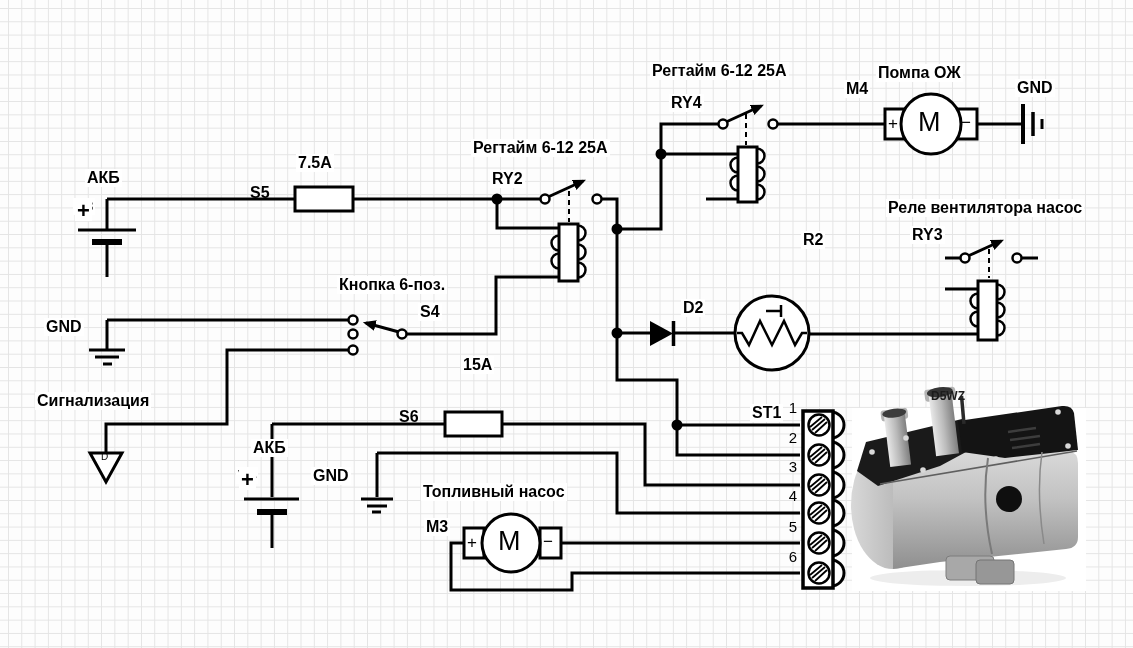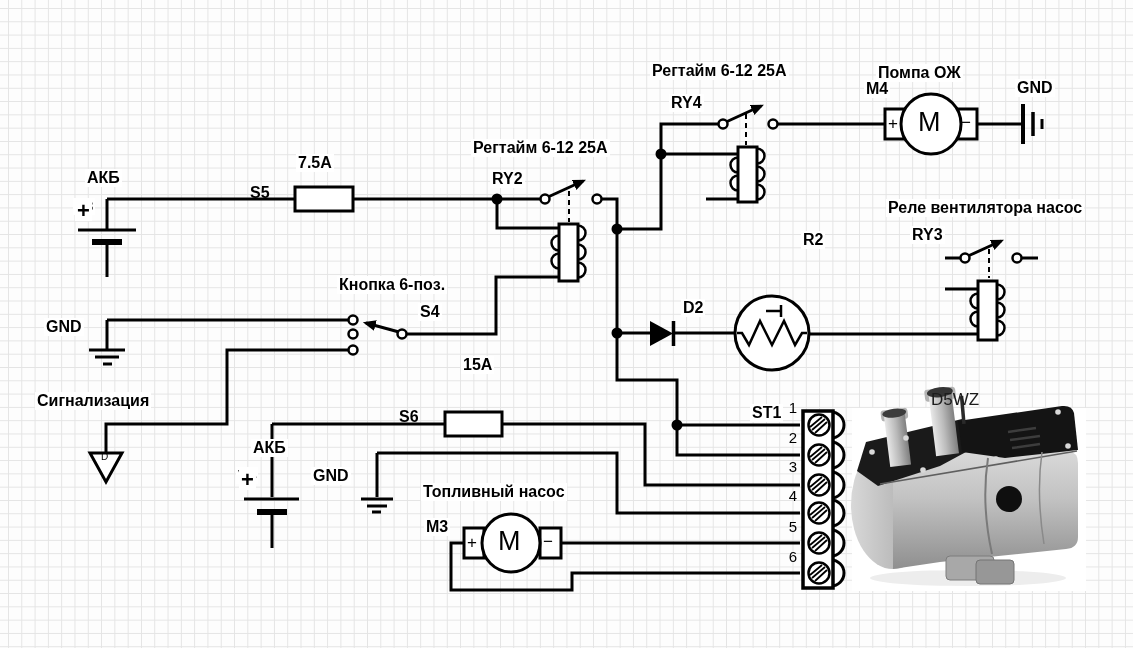--- a/index.html
+++ b/index.html
@@ -18,21 +18,21 @@
     position:absolute;z-index:2;white-space:nowrap;
     font-weight:bold;font-size:16px;line-height:1.12;color:#000;
     background:#fff;padding:0 2px;text-align:center;
   }
   .nobg{background:transparent;padding:0;}
   .s15{font-size:15px;margin-left:20px;}
   .plus{font-size:22px;font-weight:bold;line-height:0.9;}
   .motorM{font-size:27px;font-weight:400;}
   .sign{font-size:17px;font-weight:400;}
   .pin{width:18px;text-align:right;font-weight:400;font-size:15px;}
-  .model{font-size:17px;font-weight:400;color:#1c1c1c;}
+  .model{font-size:12px;font-weight:700;color:#1c1c1c;}
   .tiny{font-size:10px;font-weight:400;}
 </style>
 </head>
 <body>
 
 <div class="stage">
 
 <svg width="1133" height="648" viewBox="0 0 1133 648">
   <defs>
     <marker id="arr" viewBox="0 0 12 10" refX="9" refY="5" markerWidth="13" markerHeight="11" orient="auto" markerUnits="userSpaceOnUse">
@@ -272,21 +272,21 @@
 <div class="lbl plus" style="left:75px;top:201px">+</div>
 <div class="lbl nobg" style="left:250px;top:184px">S5</div>
 <div class="lbl" style="left:296px;top:154px">7.5A</div>
 <div class="lbl" style="left:44px;top:318px">GND</div>
 
 <div class="lbl" style="left:471px;top:139px">Регтайм 6-12 25А</div>
 <div class="lbl" style="left:490px;top:170px">RY2</div>
 <div class="lbl" style="left:650px;top:62px">Регтайм 6-12 25А</div>
 <div class="lbl" style="left:669px;top:94px">RY4</div>
 
-<div class="lbl" style="left:864px;top:80px">M4</div>
+<div class="lbl" style="left:844px;top:80px">M4</div>
 <div class="lbl" style="left:876px;top:64px">Помпа ОЖ</div>
 <div class="lbl" style="left:1015px;top:79px">GND</div>
 <div class="lbl motorM nobg" style="left:918px;top:107px">M</div>
 <div class="lbl sign nobg" style="left:888px;top:114px">+</div>
 <div class="lbl sign nobg" style="left:961px;top:113px">−</div>
 
 <div class="lbl" style="left:337px;top:276px">Кнопка 6-поз.</div>
 <div class="lbl" style="left:418px;top:303px">S4</div>
 
 <div class="lbl" style="left:35px;top:392px">Сигнализация</div>

